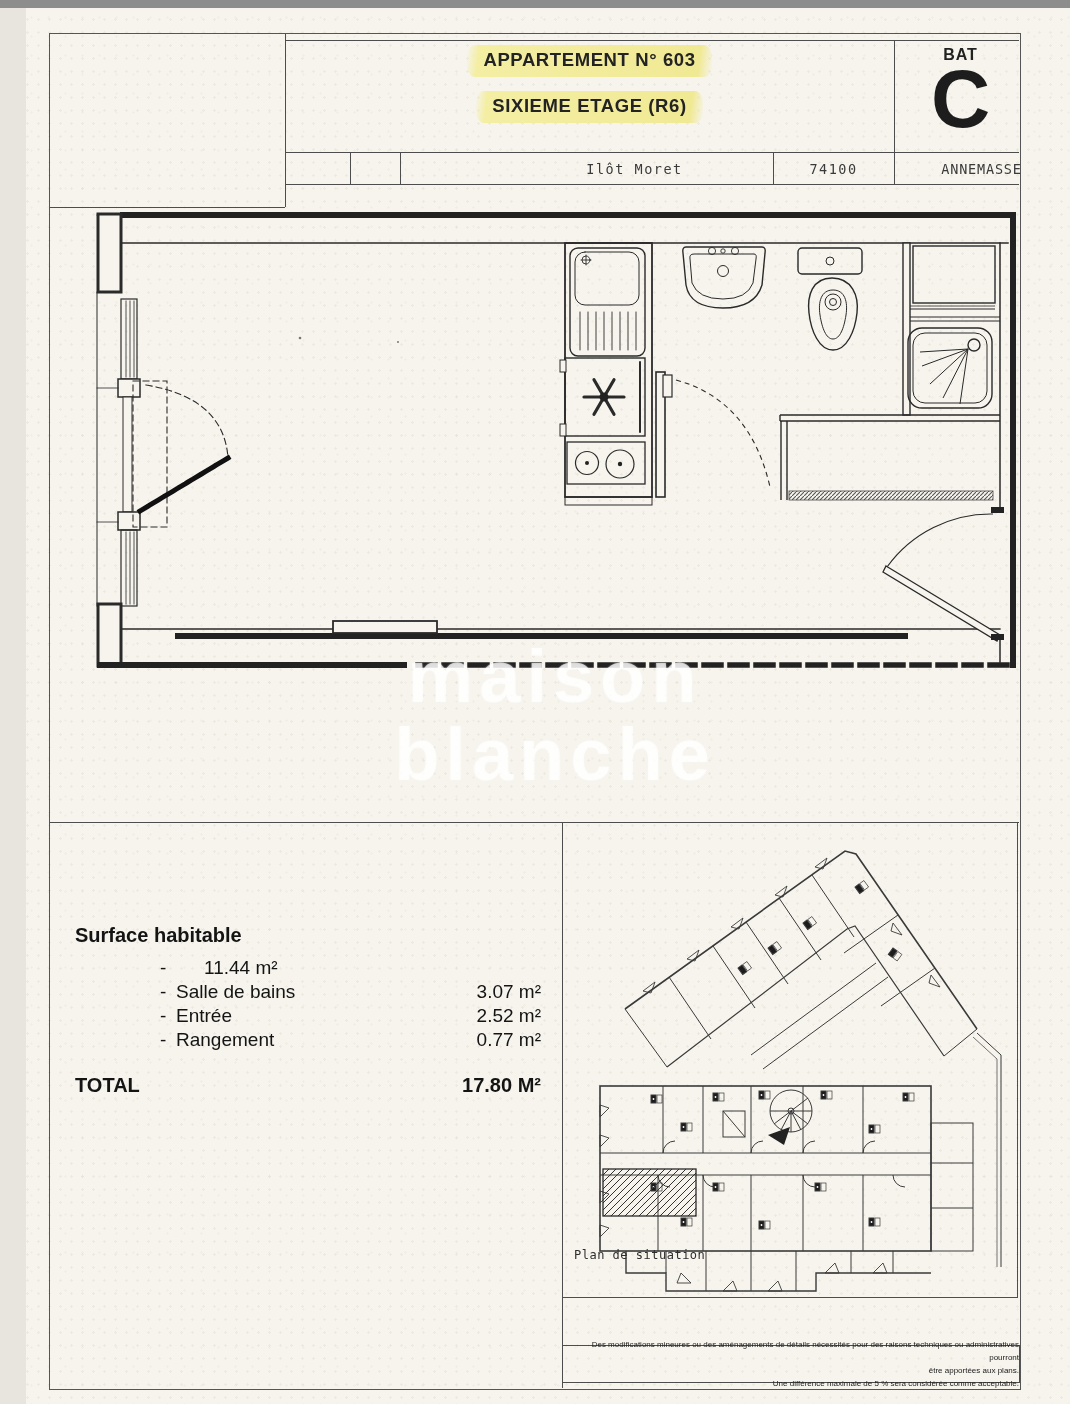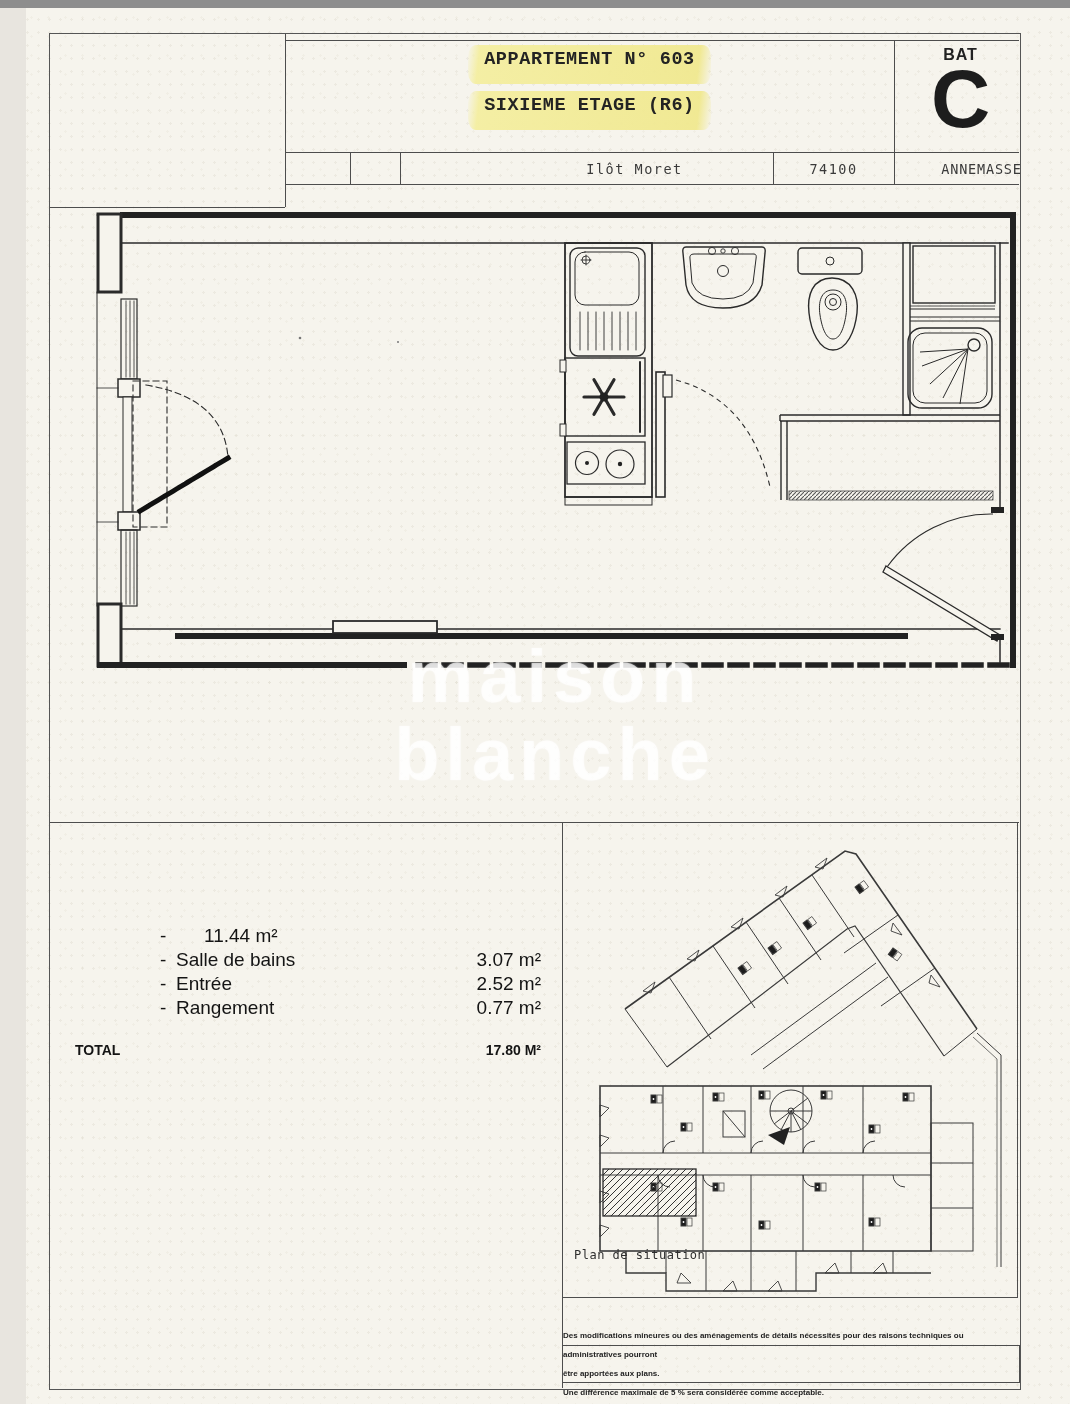--- a/index.html
+++ b/index.html
@@ -20,47 +20,47 @@
   .scan-top{position:absolute;left:0;top:0;width:1070px;height:8px;background:#8d8d8d;z-index:5;}
   .scan-left{position:absolute;left:0;top:8px;width:26px;height:1396px;background:#e8e5df;z-index:5;}
   .page-border{position:absolute;left:49px;top:33px;width:970px;height:1355px;border:1px solid #555;z-index:1;}
   .vl{position:absolute;border-left:1px solid #4d4d4d;width:0;z-index:2;}
   .hline{position:absolute;border-top:1px solid #4d4d4d;height:0;z-index:2;}
 
   
   .t-center{position:absolute;text-align:center;z-index:3;}
   .title-line{font-weight:bold;font-size:18.5px;letter-spacing:.6px;color:#232323;}
   .marker{background:linear-gradient(97deg, rgba(244,238,160,0) 0%, rgba(244,238,160,.95) 5%, rgba(240,232,140,.92) 94%, rgba(244,238,160,0) 100%);
-          padding:4px 16px 14px 16px;border-radius:8px/12px;display:inline-block;font-family:Liberation Mono, monospace;}
+          padding:4px 16px 6px 16px;border-radius:8px/12px;display:inline-block;}
   .bat-label{font-weight:bold;font-size:16px;letter-spacing:1px;color:#222;}
   .big-letter{font-weight:bold;font-size:82px;line-height:.85;color:#1d1d1d;}
   .cad{font-family:"DejaVu Sans Mono", monospace;font-size:13.5px;letter-spacing:1.5px;color:#3a3a3a;}
 
   
   .surface{position:absolute;left:75px;top:924px;width:466px;z-index:3;color:#141414;}
   .surface .head{font-weight:bold;font-size:20px;margin-bottom:9px;}
   .srow{display:flex;margin-left:85px;font-size:19px;line-height:24px;}
   .srow .lbl{flex:1;}
   .srow .dash{width:16px;}
   .srow .val{text-align:right;white-space:nowrap;margin-left:28px;}
-  .total{display:flex;font-weight:bold;font-size:14px;margin-top:22px;}
+  .total{display:flex;font-weight:bold;font-size:20px;margin-top:22px;}
   .total .lbl{flex:1;}
 
   .watermark{
     position:absolute;left:290px;top:638px;width:530px;text-align:center;z-index:4;
     font-weight:bold;font-size:74px;line-height:78px;letter-spacing:6px;
     color:rgba(255,255,255,0.68);text-shadow:0 0 2px rgba(255,255,255,.55);
     pointer-events:none;
   }
   .plan-caption{position:absolute;left:574px;top:1248px;z-index:3;
     font-family:"DejaVu Sans Mono", monospace;font-size:12px;letter-spacing:.5px;color:#2e2e2e;}
   .disclaimer{
     position:absolute;left:562px;top:1345px;width:456px;height:36px;border:1px solid #4d4d4d;
-    z-index:3;display:flex;flex-direction:column;justify-content:center;text-align:left;
-    font-size:8px;font-weight:700;line-height:19px;color:#222;
+    z-index:3;display:flex;flex-direction:column;justify-content:center;text-align:right;
+    font-size:8px;font-weight:400;line-height:13px;color:#222;
   }
   svg{position:absolute;z-index:2;}
 </style>
 </head>
 <body>
 
 <div class="speckle"></div>
 <div class="scan-top"></div>
 <div class="scan-left"></div>
 <div class="page-border"></div>
@@ -245,20 +245,21 @@
   <div>maison</div>
   <div>blanche</div>
 </div>
 
 <div class="hline" style="left:50px;top:822px;width:969px;border-top-width:1.5px;"></div>
 <div class="vl" style="left:562px;top:822px;height:566px;"></div>
 <div class="hline" style="left:562px;top:1297px;width:456px;"></div>
 <div class="vl" style="left:1017px;top:822px;height:475px;"></div>
 
 <div class="surface">
+  <div class="head">Surface habitable</div>
   <div class="srow">
     <span class="dash">-</span>
     <span class="val">11.44 m²</span>
   </div>
   <div class="srow">
     <span class="dash">-</span>
     <span class="lbl">Salle de bains</span>
     <span class="val">3.07 m²</span>
   </div>
   <div class="srow">

